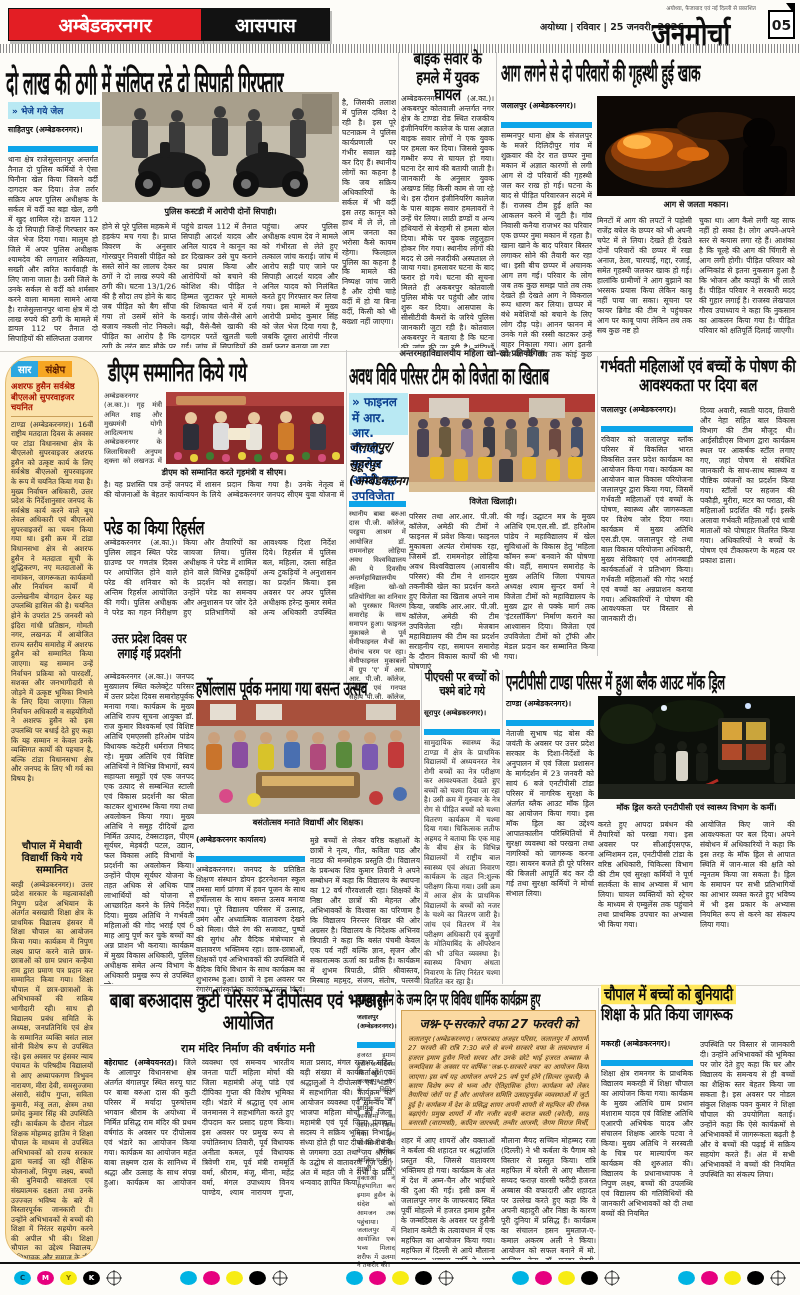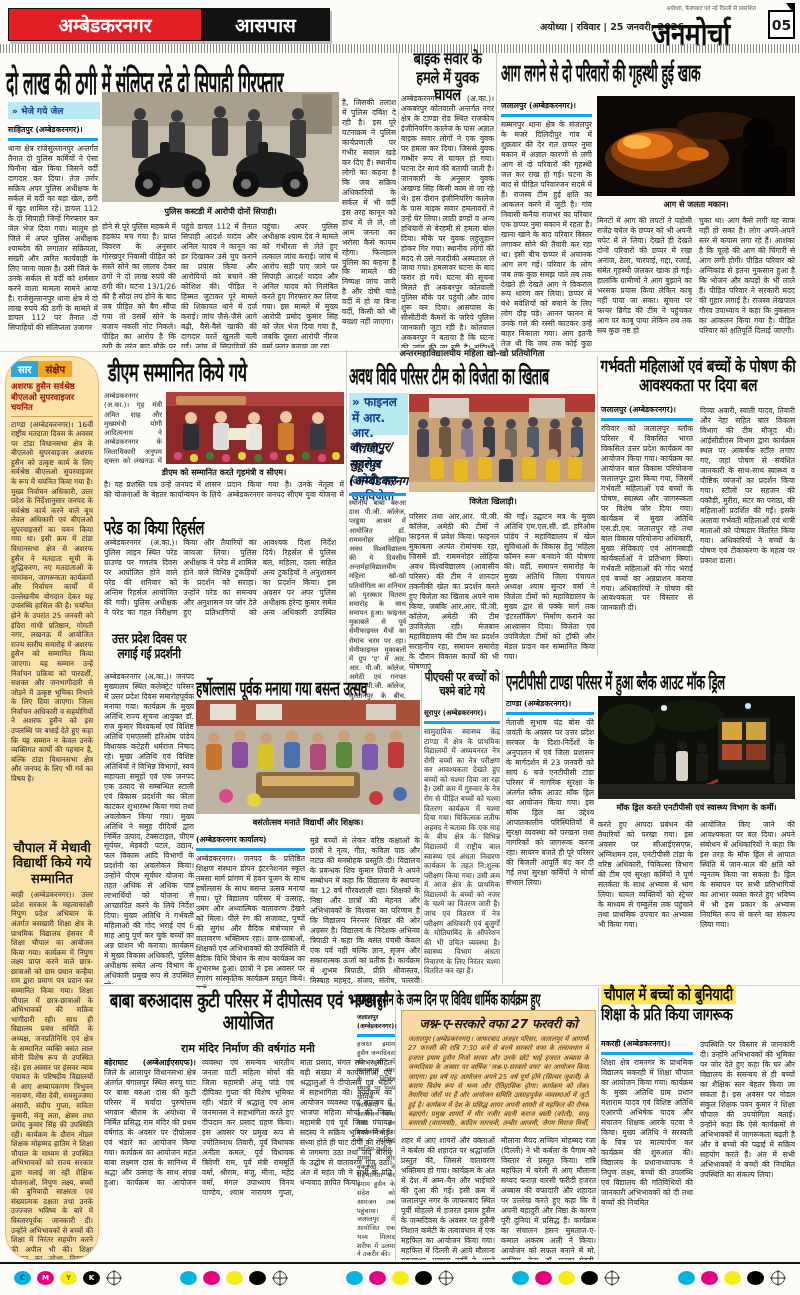--- a/index.html
+++ b/index.html
@@ -2,21 +2,21 @@
 <html><head>
 <meta charset="utf-8">
 <style>
   html,body{margin:0;padding:0;background:#e8e6e0;}
   .page{position:relative;width:800px;height:1295px;background:#fdfcf8;overflow:hidden;
         font-family:"DejaVu Sans","Liberation Sans",sans-serif;color:#1b1b1b;}
   .abs{position:absolute;}
   .hl{font-weight:800;color:#0d0d0d;white-space:nowrap;transform-origin:left top;letter-spacing:-0.3px;overflow:visible;}
   .hlm{font-weight:800;color:#0d0d0d;text-align:center;transform-origin:center top;line-height:1.12;letter-spacing:-0.3px;}
   .bt{font-size:7.5px;line-height:1.33;text-align:justify;color:#222;overflow:hidden;}
-  .dl{font-weight:bold;font-size:7.6px;border-bottom:3px solid #0ea5e9;padding-bottom:4px;margin-bottom:3px;color:#111;}
+  .dl{font-weight:bold;font-size:7.6px;border-bottom:6px solid #0ea5e9;padding-bottom:12px;margin-bottom:3px;color:#111;}
   .cap{font-size:8px;font-weight:bold;text-align:center;color:#111;overflow:hidden;white-space:nowrap;}
   .vr{background:#c9c9c9;width:1px;}
   .hr{background:#d4d2cc;height:1px;}
   .kick{background:#b9e9f3;color:#0a3f8f;font-weight:bold;font-size:9px;padding:2px 4px;}
   .photo{overflow:hidden;background:#999;}
   .photo svg{display:block;width:100%;height:100%;}
   .stripes{background:repeating-linear-gradient(90deg,#8a8a8a 0,#8a8a8a 1px,transparent 1px,transparent 3px);}
   .mbox{display:flex;align-items:center;justify-content:center;font-weight:800;color:#fff;border:1px solid #111;}
   .dot{width:17px;height:14px;border-radius:50%;display:flex;align-items:center;justify-content:center;
        font-size:7px;font-weight:bold;}
@@ -123,21 +123,21 @@
 
   <div class="abs hr" style="left:0;top:351px;width:800px;"></div>
 
   <div class="abs sidebar" style="left:5px;top:356px;width:94px;height:904px;border-radius:27px;">
     <div style="display:flex;margin-bottom:4px;">
       <span style="background:#2ba7e0;color:#fff;font-weight:800;font-size:10px;padding:1px 7px;">सार</span>
       <span style="background:#f6a623;color:#5a1a00;font-weight:800;font-size:10px;padding:1px 7px;">संक्षेप</span>
     </div>
     <div style="color:#a81500;font-weight:bold;font-size:8.4px;line-height:1.25;border-bottom:1px solid #caa05a;padding-bottom:3px;">अशरफ हुसैन सर्वश्रेष्ठ बीएलओ सुपरवाइजर चयनित</div>
     <div class="bt" style="font-size:7.2px;height:414px;margin-top:3px;">टाण्डा (अम्बेडकरनगर)। 16वीं राष्ट्रीय मतदाता दिवस के अवसर पर टांडा विधानसभा क्षेत्र के बीएलओ सुपरवाइजर अशरफ हुसैन को उत्कृष्ट कार्य के लिए सर्वश्रेष्ठ बीएलओ सुपरवाइजर के रूप में चयनित किया गया है। मुख्य निर्वाचन अधिकारी, उत्तर प्रदेश के निर्देशानुसार जनपद के सर्वश्रेष्ठ कार्य करने वाले बूथ लेवल अधिकारी एवं बीएलओ सुपरवाइजरों का चयन किया गया था। इसी क्रम में टांडा विधानसभा क्षेत्र से अशरफ हुसैन ने मतदाता सूची के शुद्धिकरण, नए मतदाताओं के नामांकन, जागरूकता कार्यक्रमों और निर्वाचन कार्यों में उल्लेखनीय योगदान देकर यह उपलब्धि हासिल की है। चयनित होने के उपरांत 25 जनवरी को इंदिरा गांधी प्रतिष्ठान, गोमती नगर, लखनऊ में आयोजित राज्य स्तरीय समारोह में अशरफ हुसैन को सम्मानित किया जाएगा। यह सम्मान उन्हें निर्वाचन प्रक्रिया को पारदर्शी, सशक्त और जनभागीदारी से जोड़ने में उत्कृष्ट भूमिका निभाने के लिए दिया जाएगा। जिला निर्वाचन अधिकारी व सहयोगियों ने अशरफ हुसैन को इस उपलब्धि पर बधाई देते हुए कहा कि यह सम्मान न केवल उनके व्यक्तिगत कार्यों की पहचान है, बल्कि टांडा विधानसभा क्षेत्र और जनपद के लिए भी गर्व का विषय है।</div>
-    <div style="text-align:center;font-weight:800;font-size:13px;line-height:1.2;margin:6px 0 4px;color:#151515;">चौपाल में मेधावी विद्यार्थी किये गये सम्मानित</div>
+    <div style="text-align:center;font-weight:800;font-size:10px;line-height:1.2;margin:6px 0 4px;color:#151515;">चौपाल में मेधावी विद्यार्थी किये गये सम्मानित</div>
     <div class="bt" style="font-size:7.2px;height:408px;">बरही (अम्बेडकरनगर)। उत्तर प्रदेश सरकार के महत्वाकांक्षी निपुण प्रदेश अभियान के अंतर्गत बसखारी शिक्षा क्षेत्र के प्राथमिक विद्यालय हंसवर में शिक्षा चौपाल का आयोजन किया गया। कार्यक्रम में निपुण लक्ष्य प्राप्त करने वाले छात्र-छात्राओं को ग्राम प्रधान कन्हैया राम द्वारा प्रमाण पत्र प्रदान कर सम्मानित किया गया। शिक्षा चौपाल में छात्र-छात्राओं के अभिभावकों की सक्रिय भागीदारी रही। साथ ही विद्यालय प्रबंध समिति के अध्यक्ष, जनप्रतिनिधि एवं क्षेत्र के सम्मानित व्यक्ति बसंत लाल सोनी विशेष रूप से उपस्थित रहे। इस अवसर पर हंसवर न्याय पंचायत के परिषदीय विद्यालयों से आए अध्यापकगण त्रिभुवन नारायण, मीरा देवी, समसुज्जमा अंसारी, संदीप गुप्ता, सविता कुमारी, मंजू लता, क्षेत्रम तथा प्रमोद कुमार सिंह की उपस्थिति रही। कार्यक्रम के दौरान नोडल शिक्षक मोहम्मद हातिम ने शिक्षा चौपाल के माध्यम से उपस्थित अभिभावकों को राज्य सरकार द्वारा चलाई जा रही शैक्षिक योजनाओं, निपुण लक्ष्य, बच्चों की बुनियादी साक्षरता एवं संख्यात्मक दक्षता तथा उनके उज्ज्वल भविष्य के बारे में विस्तारपूर्वक जानकारी दी। उन्होंने अभिभावकों से बच्चों की शिक्षा में निरंतर सहयोग करने की अपील भी की। शिक्षा चौपाल का उद्देश्य विद्यालय, अभिभावक और समाज के बीच समन्वय स्थापित कर बच्चों को गुणवत्तापूर्ण शिक्षा से जोड़ना रहा, जिसे लेकर उपस्थित लोगों ने कार्यक्रम की सराहना की।</div>
   </div>
 
   <div class="abs hl" style="left:108px;top:354px;font-size:16px;transform:scaleY(1.6);">डीएम सम्मानित किये गये</div>
   <div class="abs bt" style="left:104px;top:392px;width:58px;height:72px;font-size:7px;">अम्बेडकरनगर (अ.का.)। गृह मंत्री अमित शाह और मुख्यमंत्री योगी आदित्यनाथ ने अम्बेडकरनगर के जिलाधिकारी अनुपम शुक्ला को लखनऊ में आयोजित समारोह में प्रशस्ति पत्र प्रदान किया</div>
   <div class="abs photo" style="left:166px;top:392px;width:178px;height:72px;">
     <svg viewBox="0 0 178 72" preserveAspectRatio="none">
       <rect width="178" height="72" fill="#8c2a2a"></rect>
       <rect y="0" width="178" height="14" fill="#b0413d"></rect>
       <rect x="10" y="4" width="70" height="9" rx="2" fill="#d8b06a" opacity="0.7"></rect>
@@ -326,21 +326,21 @@
   <div class="abs cap" style="left:598px;top:801px;width:197px;">मॉक ड्रिल करते एनटीपीसी एवं स्वास्थ्य विभाग के कर्मी।</div>
   <div class="abs bt" style="left:598px;top:820px;width:95px;height:164px;">करते हुए आपदा प्रबंधन की तैयारियों को परखा गया। इस अवसर पर सीआईएसएफ, अग्निशमन दल, एनटीपीसी टांडा के वरिष्ठ अधिकारी, चिकित्सा विभाग की टीम एवं सुरक्षा कर्मियों ने पूर्ण सतर्कता के साथ अभ्यास में भाग लिया। घायल व्यक्तियों को स्ट्रेचर के माध्यम से एम्बुलेंस तक पहुंचाने तथा प्राथमिक उपचार का अभ्यास भी किया गया।</div>
   <div class="abs bt" style="left:700px;top:820px;width:95px;height:164px;">आयोजित किए जाने की आवश्यकता पर बल दिया। अपने संबोधन में अधिकारियों ने कहा कि इस तरह के मॉक ड्रिल से आपात स्थिति में जान-माल की क्षति को न्यूनतम किया जा सकता है। ड्रिल के समापन पर सभी प्रतिभागियों का आभार व्यक्त करते हुए भविष्य में भी इस प्रकार के अभ्यास नियमित रूप से करने का संकल्प लिया गया।</div>
 
   <div class="abs hr" style="left:100px;top:985px;width:700px;"></div>
 
   <div class="abs hlm" style="left:104px;top:990px;width:288px;font-size:15px;transform:scaleY(1.3);">बाबा बरुआदास कुटी परिसर में दीपोत्सव एवं भण्डारा आयोजित</div>
   <div class="abs" style="left:104px;top:1040px;width:288px;text-align:center;font-weight:800;font-size:11px;color:#141414;">राम मंदिर निर्माण की वर्षगांठ मनी</div>
   <div class="abs" style="left:104px;top:1058px;width:288px;height:200px;">
     <div class="bt cols3" style="height:200px;">
-      <span class="dl" style="display:inline;border:none;padding:0;">बहेराघाट (अम्बेआईएसएफ)।</span>
+      <span class="dl" style="display:inline;border:none;padding:0;">बहेराघाट (अम्बेययनरत)।</span>
       <span>जिले के आलापुर विधानसभा क्षेत्र अंतर्गत बंगालपुर स्थित सरयू घाट पर बाबा बरुआ दास की कुटी परिसर में मर्यादा पुरुषोत्तम भगवान श्रीराम के अयोध्या में निर्मित प्रसिद्ध राम मंदिर की प्रथम वर्षगांठ के अवसर पर दीपोत्सव एवं भंडारे का आयोजन किया गया। कार्यक्रम का आयोजन महंत बाबा लक्ष्मण दास के सानिध्य में श्रद्धा और उत्साह के साथ संपन्न हुआ। कार्यक्रम का आयोजन व्यवस्था एवं समन्वय भारतीय जनता पार्टी महिला मोर्चा की जिला महामंत्री अंजू पांडे एवं दीपिका गुप्ता की विशेष भूमिका रही। भंडारे में श्रद्धालु एवं आम जनमानस ने सहभागिता करते हुए दीपदान कर प्रसाद ग्रहण किया। इस अवसर पर प्रमुख रूप से ज्योतिब्नाथ तिवारी, पूर्व विधायक अनीता कमल, पूर्व विधायक त्रिवेणी राम, पूर्व मंत्री राममूर्ति वर्मा, श्रीराम, मंजू, मीना, महेंद्र वर्मा, मंगल उपाध्याय विनय पाण्डेय, श्याम नारायण गुप्ता, माता प्रसाद, मंगल राजभर सहित बड़ी संख्या में कार्यकर्ताओं एवं श्रद्धालुओं ने दीपोत्सव एवं भंडारे में सहभागिता की। कार्यक्रम का आयोजन व्यवस्था एवं समन्वय में भाजपा महिला मोर्चा की जिला महामंत्री एवं पूर्व जिला पंचायत सदस्य ने सक्रिय भूमिका निभाई। संध्या होते ही घाट दीपों की रोशनी से जगमगा उठा तथा जय श्रीराम के उद्घोष से वातावरण गूंज उठा। अंत में महंत जी ने सभी के प्रति धन्यवाद ज्ञापित किया।</span>
     </div>
   </div>
 
   <div class="abs vr" style="left:395px;top:988px;height:272px;"></div>
   <div class="abs hl" style="left:357px;top:988px;font-size:9.5px;transform:scaleY(1.7);">इमाम हुसैन के जन्म दिन पर विविध धार्मिक कार्यक्रम हुए</div>
   <div class="abs" style="left:357px;top:1012px;width:38px;">
     <div class="dl" style="font-size:6.4px;">जलालपुर (अम्बेडकरनगर)।</div>
     <div class="bt" style="font-size:6.6px;height:230px;">हजरत इमाम हुसैन जन्मदिवस की खुशी में जलालपुर नगर के विभिन्न स्थानों पर भव्य धार्मिक कार्यक्रमों का आयोजन किया गया। इन कार्यक्रमों में देश के प्रसिद्ध आलिम-ए-दीन, शायरों और वक्ताओं ने सहभागिता कर इमाम हुसैन के संदेश को आमजन तक पहुंचाया। जलालपुर में आयोजित एक भव्य मिलाद शरीफ में उलमा ने तकरीर की।</div>
   </div>

